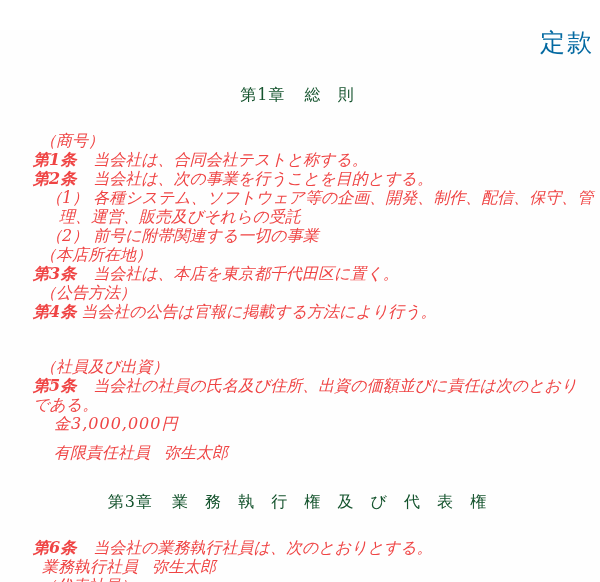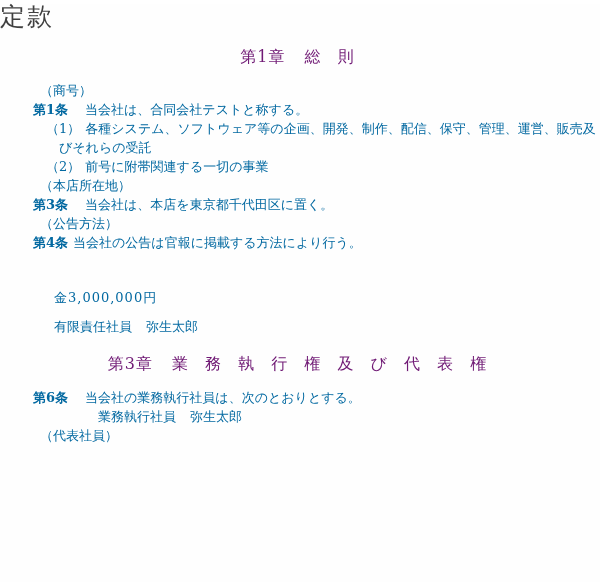--- a/index.html
+++ b/index.html
@@ -20,67 +20,68 @@
     position: relative;
     width: 600px;
     height: 582px;
     background: #fefefe;
     box-sizing: border-box;
     padding: 0;
   }
 
   
   .doc-title {
-    text-align: left;
+    text-align: right;
     font-size: 25px;
     line-height: 1;
     letter-spacing: 2px;
     font-weight: 400;
-    color: #404040;
-    margin: 4px 0 0 0;
+    color: #0369a1;
+    margin: 30px 0 0 0;
     padding-right: 6px;
   }
 
   
   .chapter {
     text-align: center;
     font-size: 16px;
     line-height: 1;
-    color: #701a75;
-    margin: 0;
+    color: #14532d;
+    margin: 12px;
     white-space: pre;
   }
   .chapter .ch-num {
     letter-spacing: 1px;
   }
   .chapter .ch-gap {
     display: inline-block;
     width: 17px;
   }
   .chapter .ch-name {
     letter-spacing: 6px;
     padding-left: 2px;
   }
 
   
   .body-block {
-    font-size: 13px;
+    font-size: 16px;
     line-height: 19px;
-    color: #0369a1;
+    color: #ef4444;
+    font-style: italic;
   }
 
   .line {
     white-space: pre-wrap;
     margin: 0;
     padding: 0;
   }
   .ml-paren  { margin-left: 40px; }
   .ml-item   { margin-left: 46px; text-indent: -13px; padding-left: 13px; }
   .ml-sub    { margin-left: 54px; }
-  .ml-sub2   { margin-left: 98px; }
+  .ml-sub2   { margin-left: 42px; }
 
   
   .hang {
     margin-left: 33px;
     padding-left: 0;
     padding-right: 8px;
   }
 
   .art-label {
     font-weight: 600;
@@ -108,20 +109,21 @@
 
   <div class="sp16"></div>
 
   <div class="body-block">
 
     <p class="line ml-paren">（商号）</p>
 
     <p class="line hang"><span class="art-label">第1条</span><span class="gap-wide"></span><span>当会社は、合同会社テストと称する。</span></p>
 
 
+    <p class="line hang"><span class="art-label">第2条</span><span class="gap-wide"></span><span>当会社は、次の事業を行うことを目的とする。</span></p>
 
     <p class="line ml-item"><span>（1）</span><span class="gap-small"></span><span>各種システム、ソフトウェア等の企画、開発、制作、配信、保守、管理、運営、販売及びそれらの受託</span></p>
 
     <p class="line ml-item"><span>（2）</span><span class="gap-small"></span><span>前号に附帯関連する一切の事業</span></p>
 
     <p class="line ml-paren">（本店所在地）</p>
 
     <p class="line hang"><span class="art-label">第3条</span><span class="gap-wide"></span><span>当会社は、本店を東京都千代田区に置く。</span></p>
 
     <p class="line ml-paren">（公告方法）</p>
@@ -130,21 +132,23 @@
 
   </div>
 
   <div class="sp20"></div>
 
 
   <div class="sp16"></div>
 
   <div class="body-block">
 
+    <p class="line ml-paren">（社員及び出資）</p>
 
+    <p class="line hang"><span class="art-label">第5条</span><span class="gap-wide"></span><span>当会社の社員の氏名及び住所、出資の価額並びに責任は次のとおりである。</span></p>
 
     <p class="line ml-sub spaced-num">金3,000,000円</p>
 
 
     <div class="sp10"></div>
 
     <p class="line ml-sub"><span>有限責任社員</span><span class="gap-name"></span><span>弥生太郎</span></p>
 
   </div>
 

